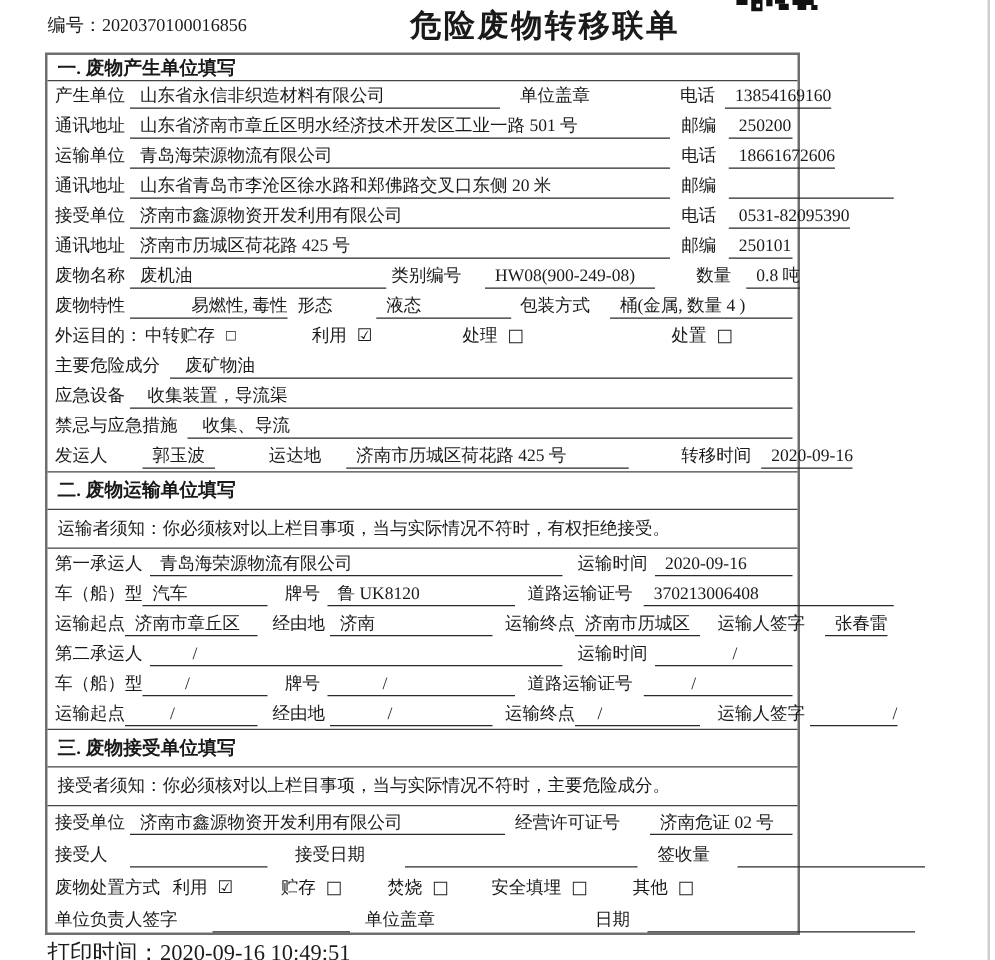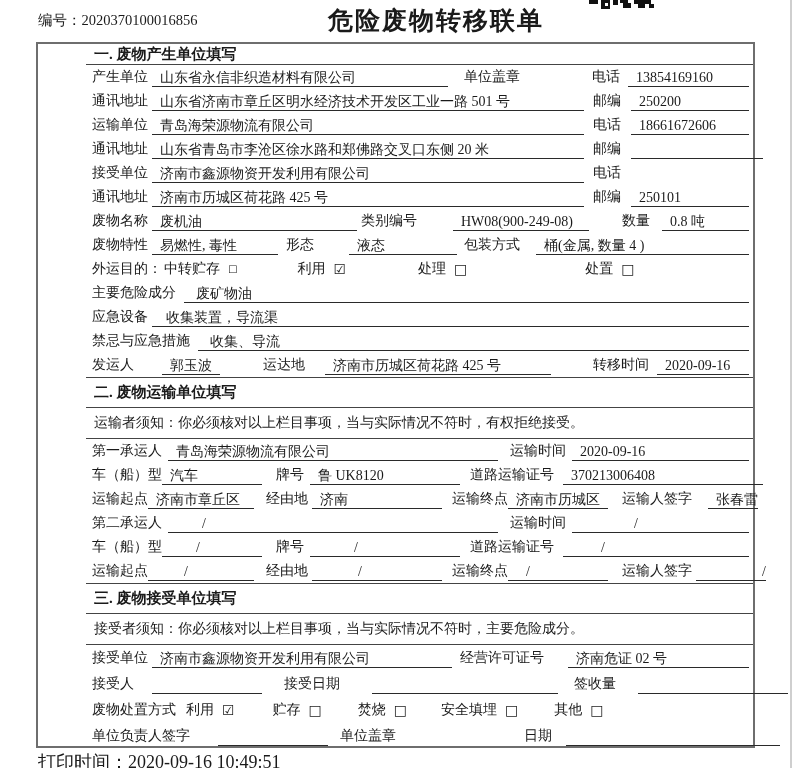--- a/index.html
+++ b/index.html
@@ -6,22 +6,22 @@
   body{
     width:796px;height:768px;background:#ffffff;position:relative;overflow:hidden;
     font-family:"Liberation Serif","DejaVu Serif",serif;color:#1a1a1a;
   }
   .serial{position:absolute;left:38px;top:11px;font-size:14.5px;white-space:nowrap;}
   .doc-title{position:absolute;left:328px;top:4px;font-size:25px;font-weight:bold;letter-spacing:2px;white-space:nowrap;}
   .qr{position:absolute;left:589px;top:0;}
   .edge-line{position:absolute;left:790px;top:0;width:2px;height:768px;background:#cfcfcf;}
 
   .sheet{
-    position:absolute;left:36px;top:42px;width:719px;height:706px;
-    border:2px solid #6e6e6e;box-sizing:border-box;background:#fff;padding-left:48px;
+    position:absolute;left:36px;top:42px;width:604px;height:706px;
+    border:2px solid #6e6e6e;box-sizing:border-box;background:#fff;
   }
   .sec-title{display:flex;align-items:center;font-weight:bold;font-size:15px;padding-left:8px;}
   .st1{height:20px;border-bottom:1px solid #444;}
   .st2{height:29px;border-top:1px solid #444;border-bottom:1px solid #444;}
   .notice{height:30px;display:flex;align-items:center;font-size:14px;padding-left:8px;border-bottom:1px solid #444;}
   .r{display:flex;align-items:center;height:24px;font-size:14px;padding:0 2px 0 6px;white-space:nowrap;}
   .r3{height:26px;}
   .l{flex:0 0 auto;}
   .u{
     display:inline-block;border-bottom:1px solid #2a2a2a;height:19px;line-height:19px;
@@ -84,41 +84,42 @@
     <span class="l">通讯地址</span>
     <span class="u" style="margin-left:4px;width:432px;">山东省青岛市李沧区徐水路和郑佛路交叉口东侧 20 米</span>
     <span class="l" style="margin-left:9px;">邮编</span>
     <span class="u" style="margin-left:10px;width:132px;"></span>
   </div>
 
   <div class="r">
     <span class="l">接受单位</span>
     <span class="u" style="margin-left:4px;width:432px;">济南市鑫源物资开发利用有限公司</span>
     <span class="l" style="margin-left:9px;">电话</span>
+    <span class="u fill" style="margin-left:10px;">0531-82095390</span>
   </div>
 
   <div class="r">
     <span class="l">通讯地址</span>
     <span class="u" style="margin-left:4px;width:432px;">济南市历城区荷花路 425 号</span>
     <span class="l" style="margin-left:9px;">邮编</span>
     <span class="u fill" style="margin-left:10px;">250101</span>
   </div>
 
   <div class="r">
     <span class="l">废物名称</span>
     <span class="u" style="margin-left:4px;width:205px;">废机油</span>
     <span class="l" style="margin-left:4px;">类别编号</span>
-    <span class="u" style="margin-left:36px;width:136px;">HW08(900-249-08)</span>
+    <span class="u" style="margin-left:19px;width:136px;">HW08(900-249-08)</span>
     <span class="l" style="margin-left:33px;">数量</span>
     <span class="u fill" style="margin-left:12px;">0.8 吨</span>
   </div>
 
   <div class="r">
     <span class="l">废物特性</span>
-    <span class="u" style="margin-left:4px;width:126px;">易燃性, 毒性</span>
+    <span class="u" style="margin-left:4px;width:126px;text-align:right;">易燃性, 毒性</span>
     <span class="l" style="margin-left:8px;">形态</span>
     <span class="u" style="margin-left:35px;width:108px;">液态</span>
     <span class="l" style="margin-left:7px;">包装方式</span>
     <span class="u fill" style="margin-left:16px;">桶(金属, 数量  4 )</span>
   </div>
 
   <div class="r">
     <span class="l">外运目的：</span>
     <span class="l" style="margin-left:2px;">中转贮存</span>
     <span class="cb-sm" style="margin-left:8px;">□</span>

